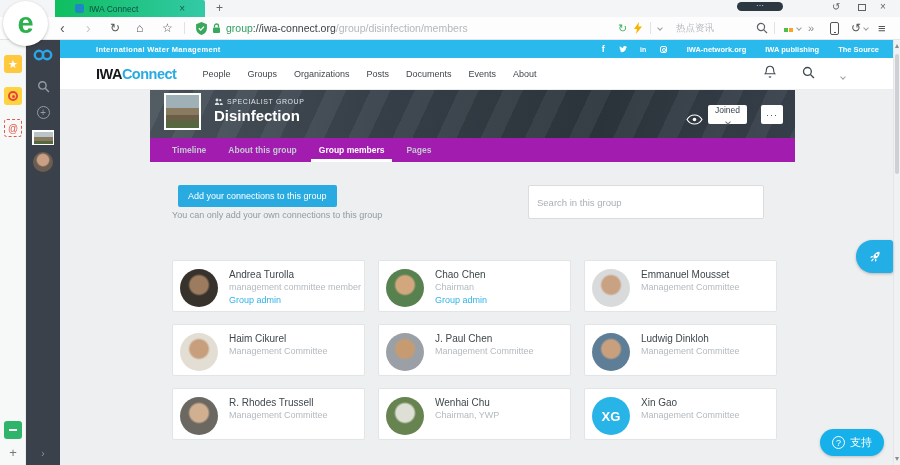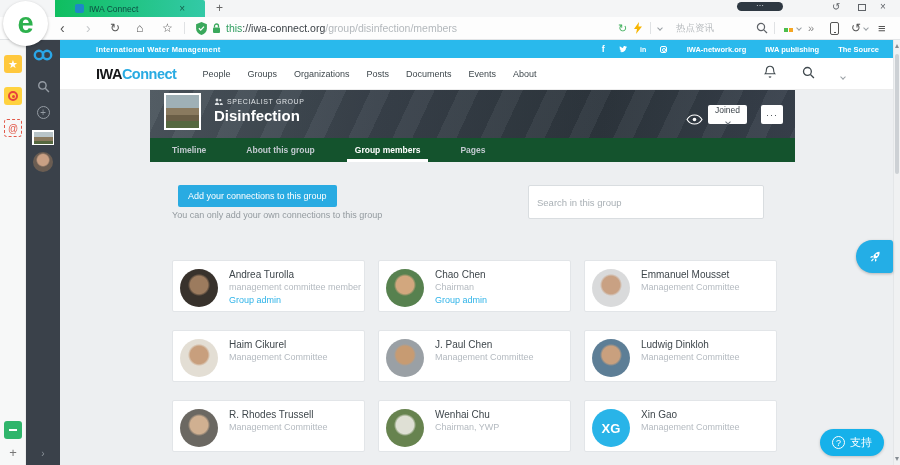--- a/index.html
+++ b/index.html
@@ -99,36 +99,36 @@
   .group-thumb b { display:block; width:100%; height:100%;
           background:linear-gradient(#9fb0b6 0 38%, #8a7a5f 38% 60%, #6b5e46 60% 78%, #55683f 78%); }
   .eyebrow { position:absolute; left:64px; top:8px; color:#dfe3e6; font-size:7px; letter-spacing:.6px;
              display:flex; align-items:center; gap:4px; }
   .hero-title { position:absolute; left:64px; top:17px; color:#fff; font-size:15px; font-weight:700; }
   .eye-ic { position:absolute; left:536px; top:21px; }
   .joined-btn { position:absolute; left:558px; top:15px; height:19px; background:#fff; border-radius:2px;
                 font-size:8.5px; color:#3c444a; display:flex; align-items:center; gap:5px; padding:0 7px;flex-direction:column; }
   .more-btn { position:absolute; left:611px; top:15px; width:22px; height:19px; background:#fff; border-radius:2px;
               font-size:9px; color:#3c444a; display:flex; align-items:center; justify-content:center; letter-spacing:1px; }
-  .tabstrip { position:relative; height:24px; background:#14532d; display:flex; align-items:center;
-              gap:40px; padding-left:22px; }
+  .tabstrip { position:relative; height:24px; background:#a21caf; display:flex; align-items:center;
+              gap:22px; padding-left:22px; }
   .htab { position:relative; font-size:8.5px; font-weight:700; color:#c3cad0; line-height:24px; height:24px; }
   .htab.active { color:#fff; }
   .htab.active::after { content:''; position:absolute; left:-8px; right:-8px; bottom:0; height:3px; background:#fff; }
 
   
   .actions { position:relative; height:88px; }
   .add-btn { position:absolute; left:28px; top:23px; background:#29abe2; border:none; color:#fff;
              font-size:9px; padding:6px 10px; border-radius:2px; font-family:inherit; }
   .note { position:absolute; left:22px; top:48px; font-size:9px; color:#939a9f; }
   .group-search { position:absolute; left:378px; top:23px; width:236px; height:16px; border:1px solid #d9dde0;
                   border-radius:2px; font-size:9.5px; padding:16px 8px; color:#555; background:#fff; font-family:inherit; }
   .group-search::placeholder { color:#a9b0b5; }
   .sec-heading { margin-left:22px; font-size:12px; font-weight:400; color:#3e464c; }
-  .grid { display:grid; grid-template-columns:repeat(3,193px); gap:18px 13px; margin:10px 0 0 22px; }
+  .grid { display:grid; grid-template-columns:repeat(3,193px); gap:12px 13px; margin:10px 0 0 22px; }
   .card { position:relative; height:52px; background:#fff; border:1px solid #e2e5e8; border-radius:2px; }
   .avatar { position:absolute; left:7px; top:8px; width:38px; height:38px; border-radius:50%; background:#ccc; }
   .avatar.initials { display:flex; align-items:center; justify-content:center; color:#fff;
                      font-size:13px; font-weight:700; }
   .m-name { position:absolute; left:56px; top:8px; font-size:10px; color:#3f474c; font-weight:500;
             white-space:nowrap; }
   .m-role { position:absolute; left:56px; top:21px; font-size:9px; color:#b4bac0; white-space:nowrap; }
   .m-admin { position:absolute; left:56px; top:34px; font-size:9px; color:#2fb3e8; }
 
   
@@ -179,21 +179,21 @@
         <path d="M2.6 5.8l1.7 1.7 3-3.2" stroke="#fff" stroke-width="1.2" fill="none"></path>
       </svg>
   </span>
   <span class="tbi" style="left:212px">
     <svg width="9" height="11" viewBox="0 0 9 11">
         <rect x="1" y="4.5" width="7" height="5.5" rx="1" fill="#3aa85c"></rect>
         <path d="M2.5 4.5V3a2 2 0 014 0v1.5" stroke="#3aa85c" stroke-width="1.3" fill="none"></path>
       </svg>
   </span>
   <span class="tbi" style="left:226px">
-    <span class="url-main"><span class="url-scheme">this</span><span>://iwa-connect.org</span></span>
+    <span class="url-main"><span class="url-scheme">group</span><span>://iwa-connect.org</span></span>
       <span class="url-path">/group/disinfection/members</span>
   </span>
 
   <span class="tbi" style="left:618px;color:#43b15f;font-size:11px">↻</span>
   <span class="tbi" style="left:634px">
     <svg width="8" height="12" viewBox="0 0 8 12">
         <polygon points="5,0 0,7 3,7 2,12 8,4.5 4.5,4.5" fill="#f7b500"></polygon>
       </svg>
   </span>
   <span class="divider" style="left:650px"></span>

